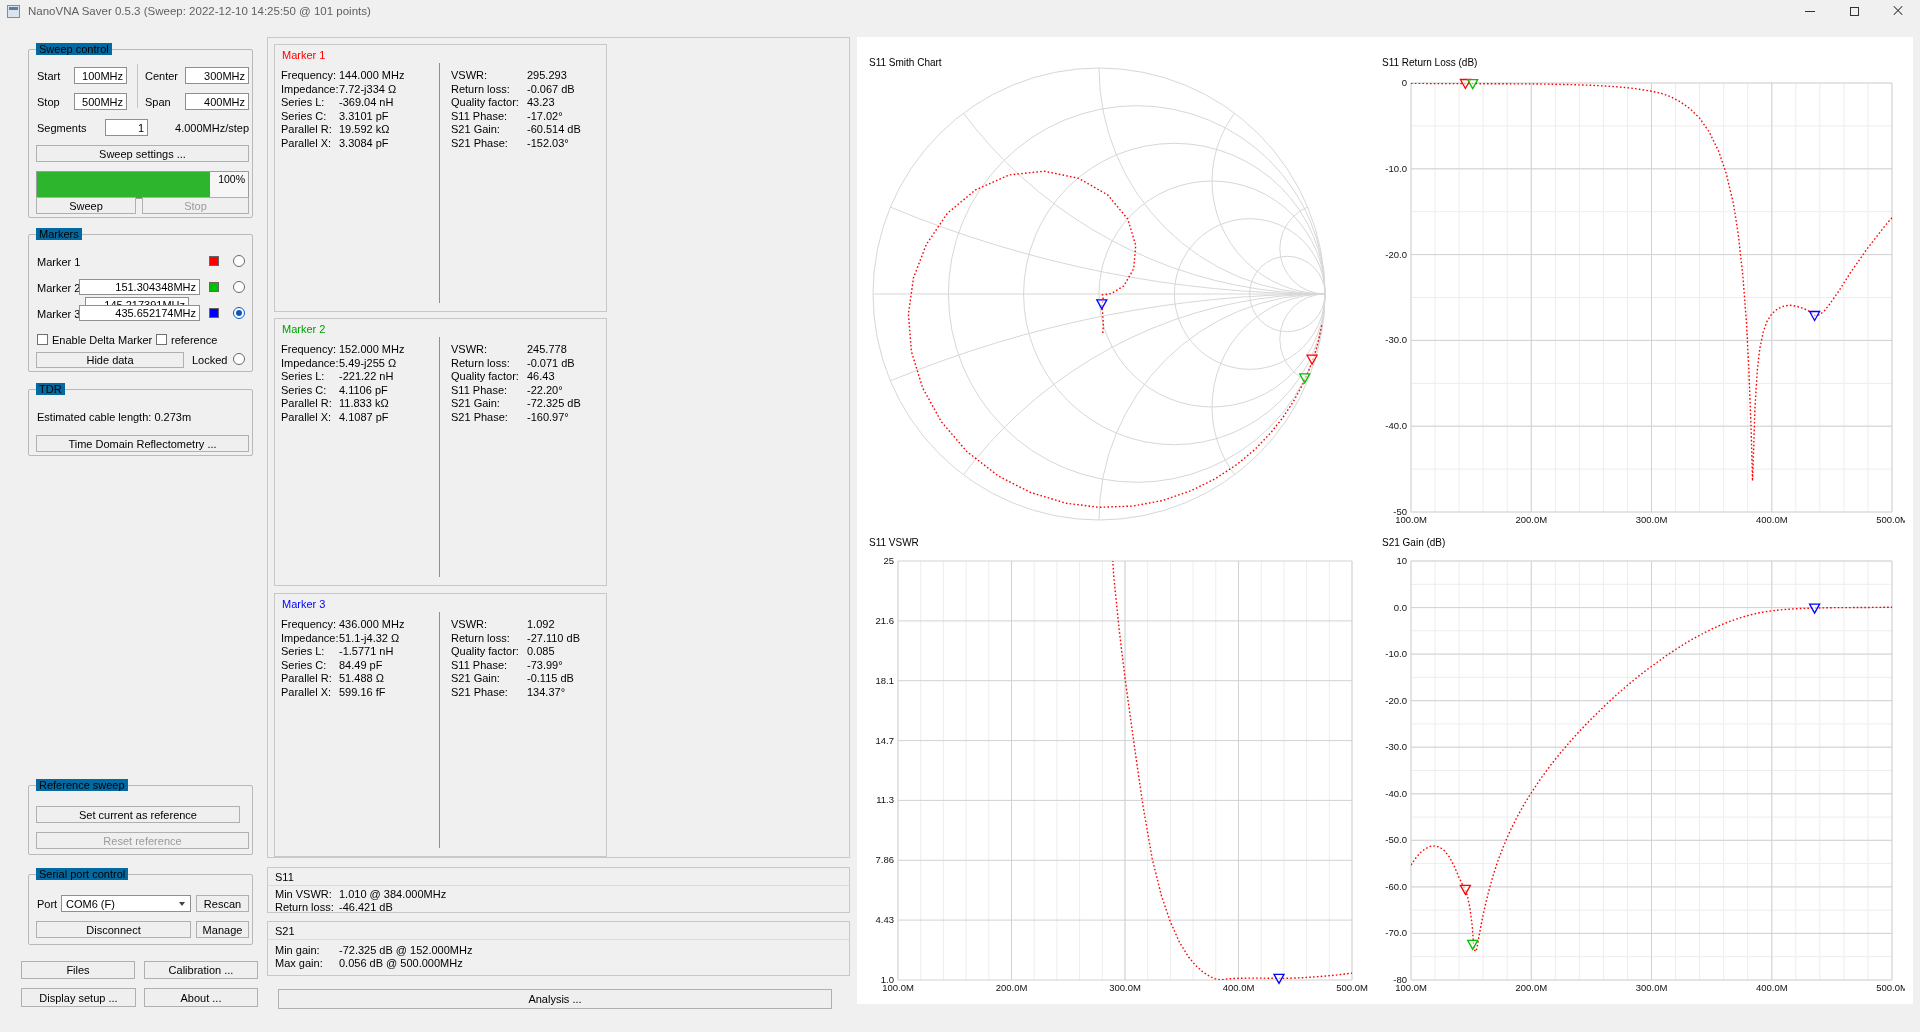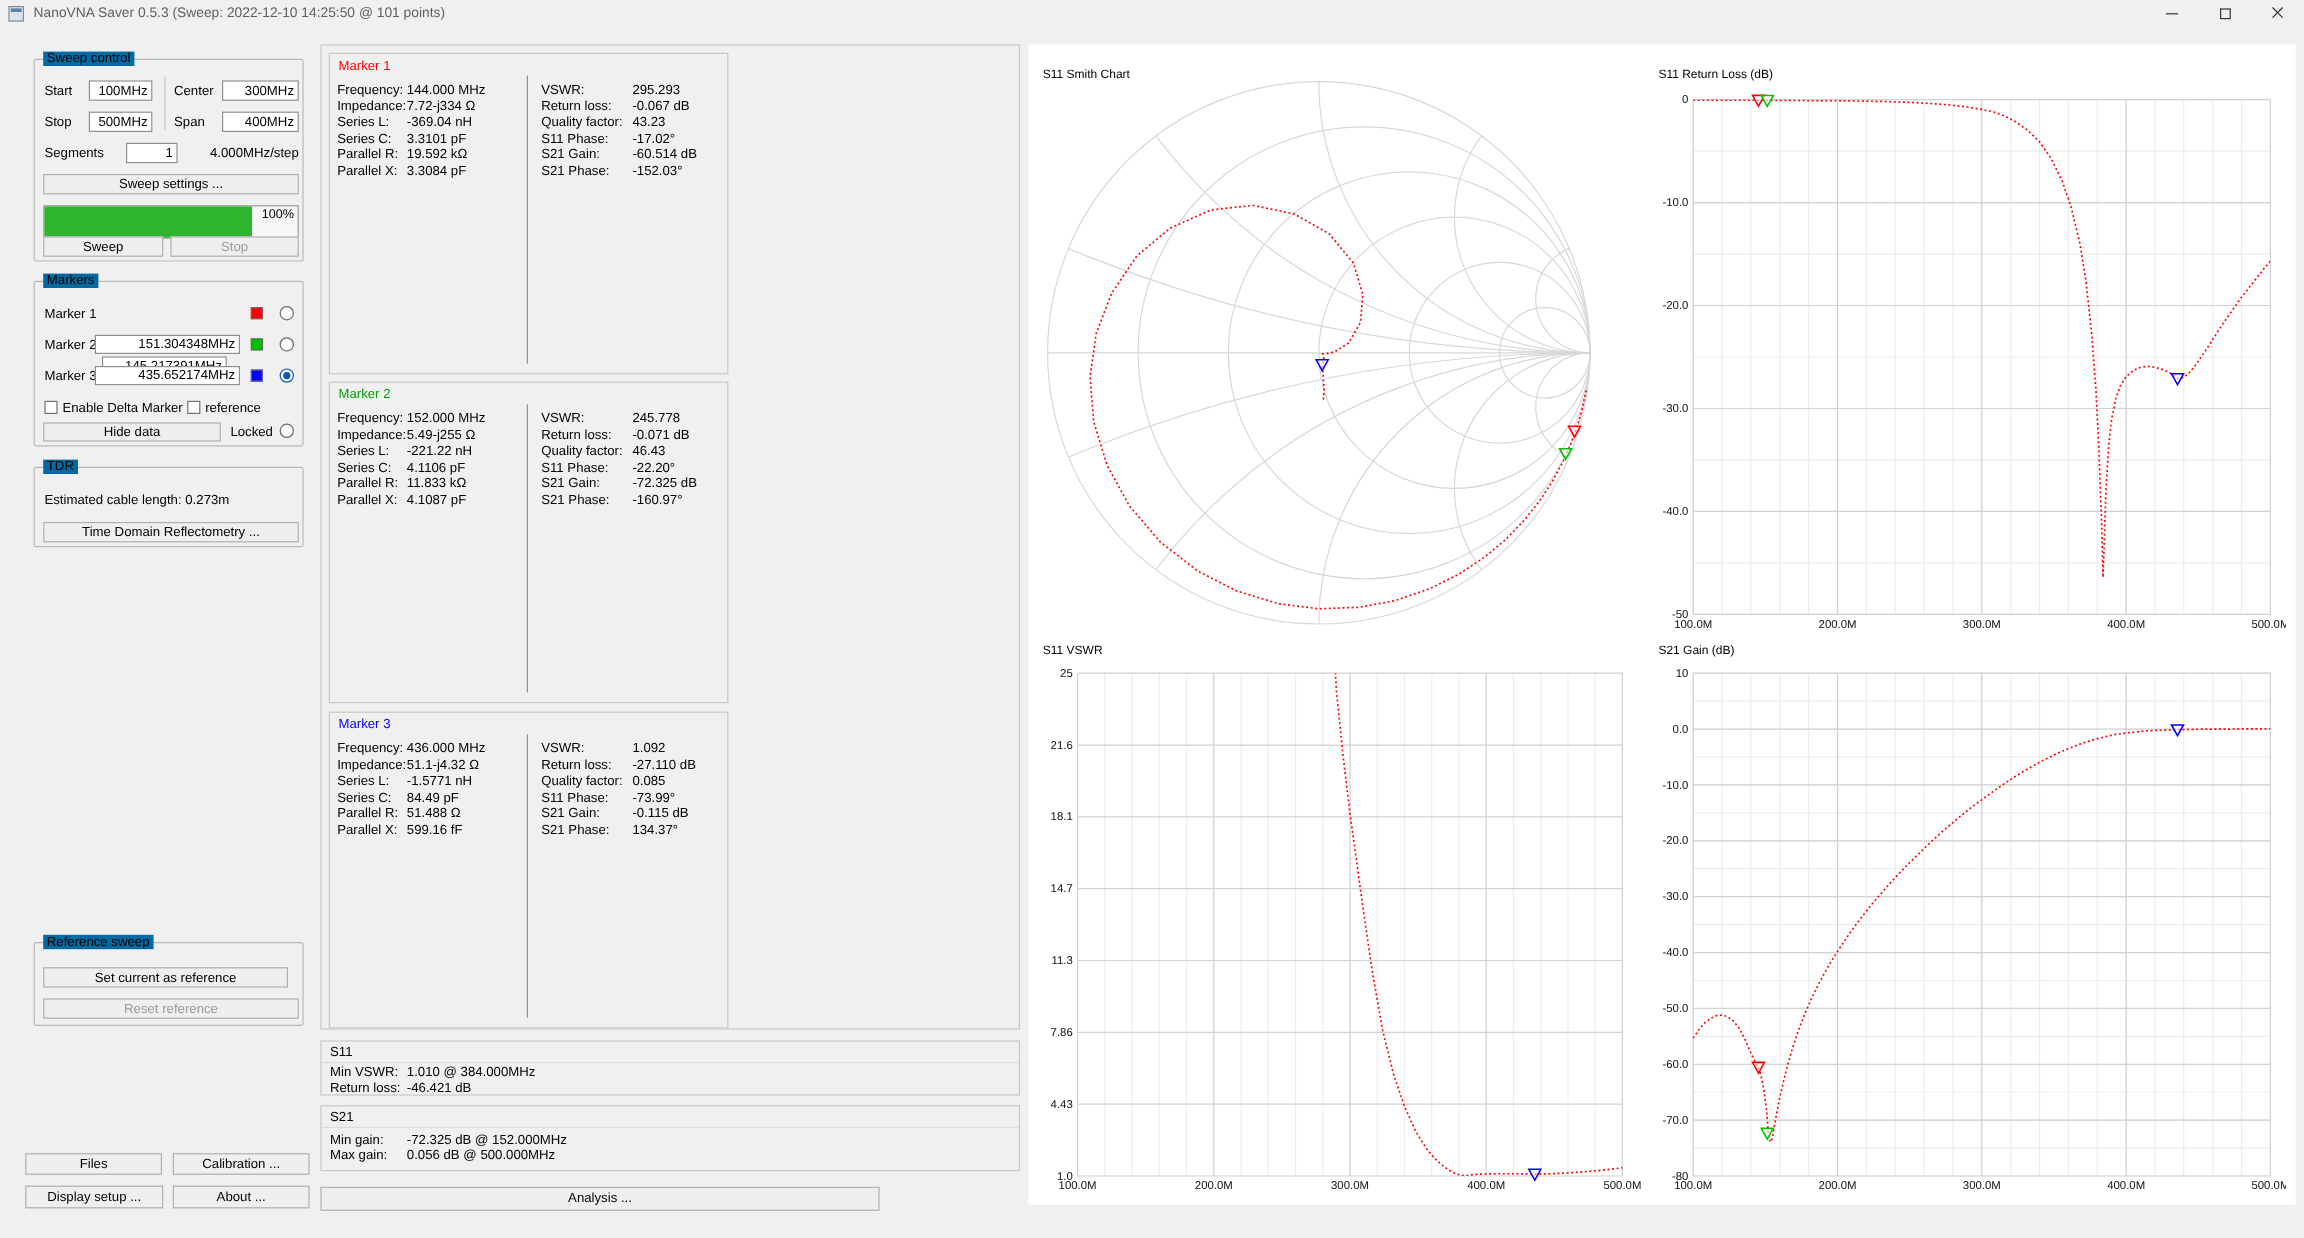--- a/index.html
+++ b/index.html
@@ -139,20 +139,31 @@
     <span class="al" style="left:8px;top:21px">Estimated cable length: 0.273m</span>
     <div class="btn" style="left:7px;top:45px;width:213px;height:17px">Time Domain Reflectometry ...</div>
   </div>
 
   <div class="groupbox" style="left:28px;top:785px;width:225px;height:70px">
     <div class="gb-title">Reference sweep</div>
     <div class="btn" style="left:7px;top:20px;width:204px;height:17px">Set current as reference</div>
     <div class="btn disabled" style="left:7px;top:46px;width:213px;height:17px">Reset reference</div>
   </div>
 
+  <div class="groupbox" style="left:28px;top:874px;width:225px;height:71px">
+    <div class="gb-title">Serial port control</div>
+    <span class="al" style="left:8px;top:23px">Port</span>
+    <div class="combo" style="left:32px;top:20px;width:130px">
+      <span class="ctext">COM6 (F)</span>
+      <span class="carrow"></span>
+    </div>
+    <div class="btn" style="left:167px;top:20px;width:53px;height:17px">Rescan</div>
+    <div class="btn" style="left:7px;top:46px;width:155px;height:17px">Disconnect</div>
+    <div class="btn" style="left:167px;top:46px;width:53px;height:17px">Manage</div>
+  </div>
 
   <div class="btn" style="left:21px;top:961px;width:114px;height:18px">Files</div>
   <div class="btn" style="left:144px;top:961px;width:114px;height:18px">Calibration ...</div>
   <div class="btn" style="left:21px;top:988px;width:115px;height:19px">Display setup ...</div>
   <div class="btn" style="left:144px;top:988px;width:114px;height:19px">About ...</div>
 
   <div class="mid-outer" style="left:267px;top:37px;width:583px;height:821px"></div>
 
   <div class="marker-box" id="marker-box-1" style="left:274px;top:44px;width:333px;height:268px">
     <div class="mb-title" style="color: rgb(255, 0, 0);">Marker 1</div>
@@ -304,21 +315,21 @@
         <span class="sl">Min gain:</span>
         <span>-72.325 dB @ 152.000MHz</span>
       </div>
       <div class="sum-row">
         <span class="sl">Max gain:</span>
         <span>0.056 dB @ 500.000MHz</span>
       </div>
     </div>
   </div>
 
-  <div class="btn" style="left:267px;top:989px;width:466px;height:20px">Analysis ...</div>
+  <div class="btn" style="left:278px;top:989px;width:554px;height:20px">Analysis ...</div>
 
   <div class="charts-bg" style="left:857px;top:37px;width:1056px;height:967px"></div>
 
   <div class="chart-panel" style="left:863px;top:54px;width:472px;height:473px">
     <div class="chart-title">S11 Smith Chart</div>
     <svg id="svg-smith" viewBox="0 0 472 473">
         <clipPath id="smith-clip">
           <circle cx="236" cy="240" r="226"></circle>
         </clipPath>
         <circle cx="236" cy="240" r="226" stroke="#d7d7d7" fill="none" stroke-width="1"></circle>

